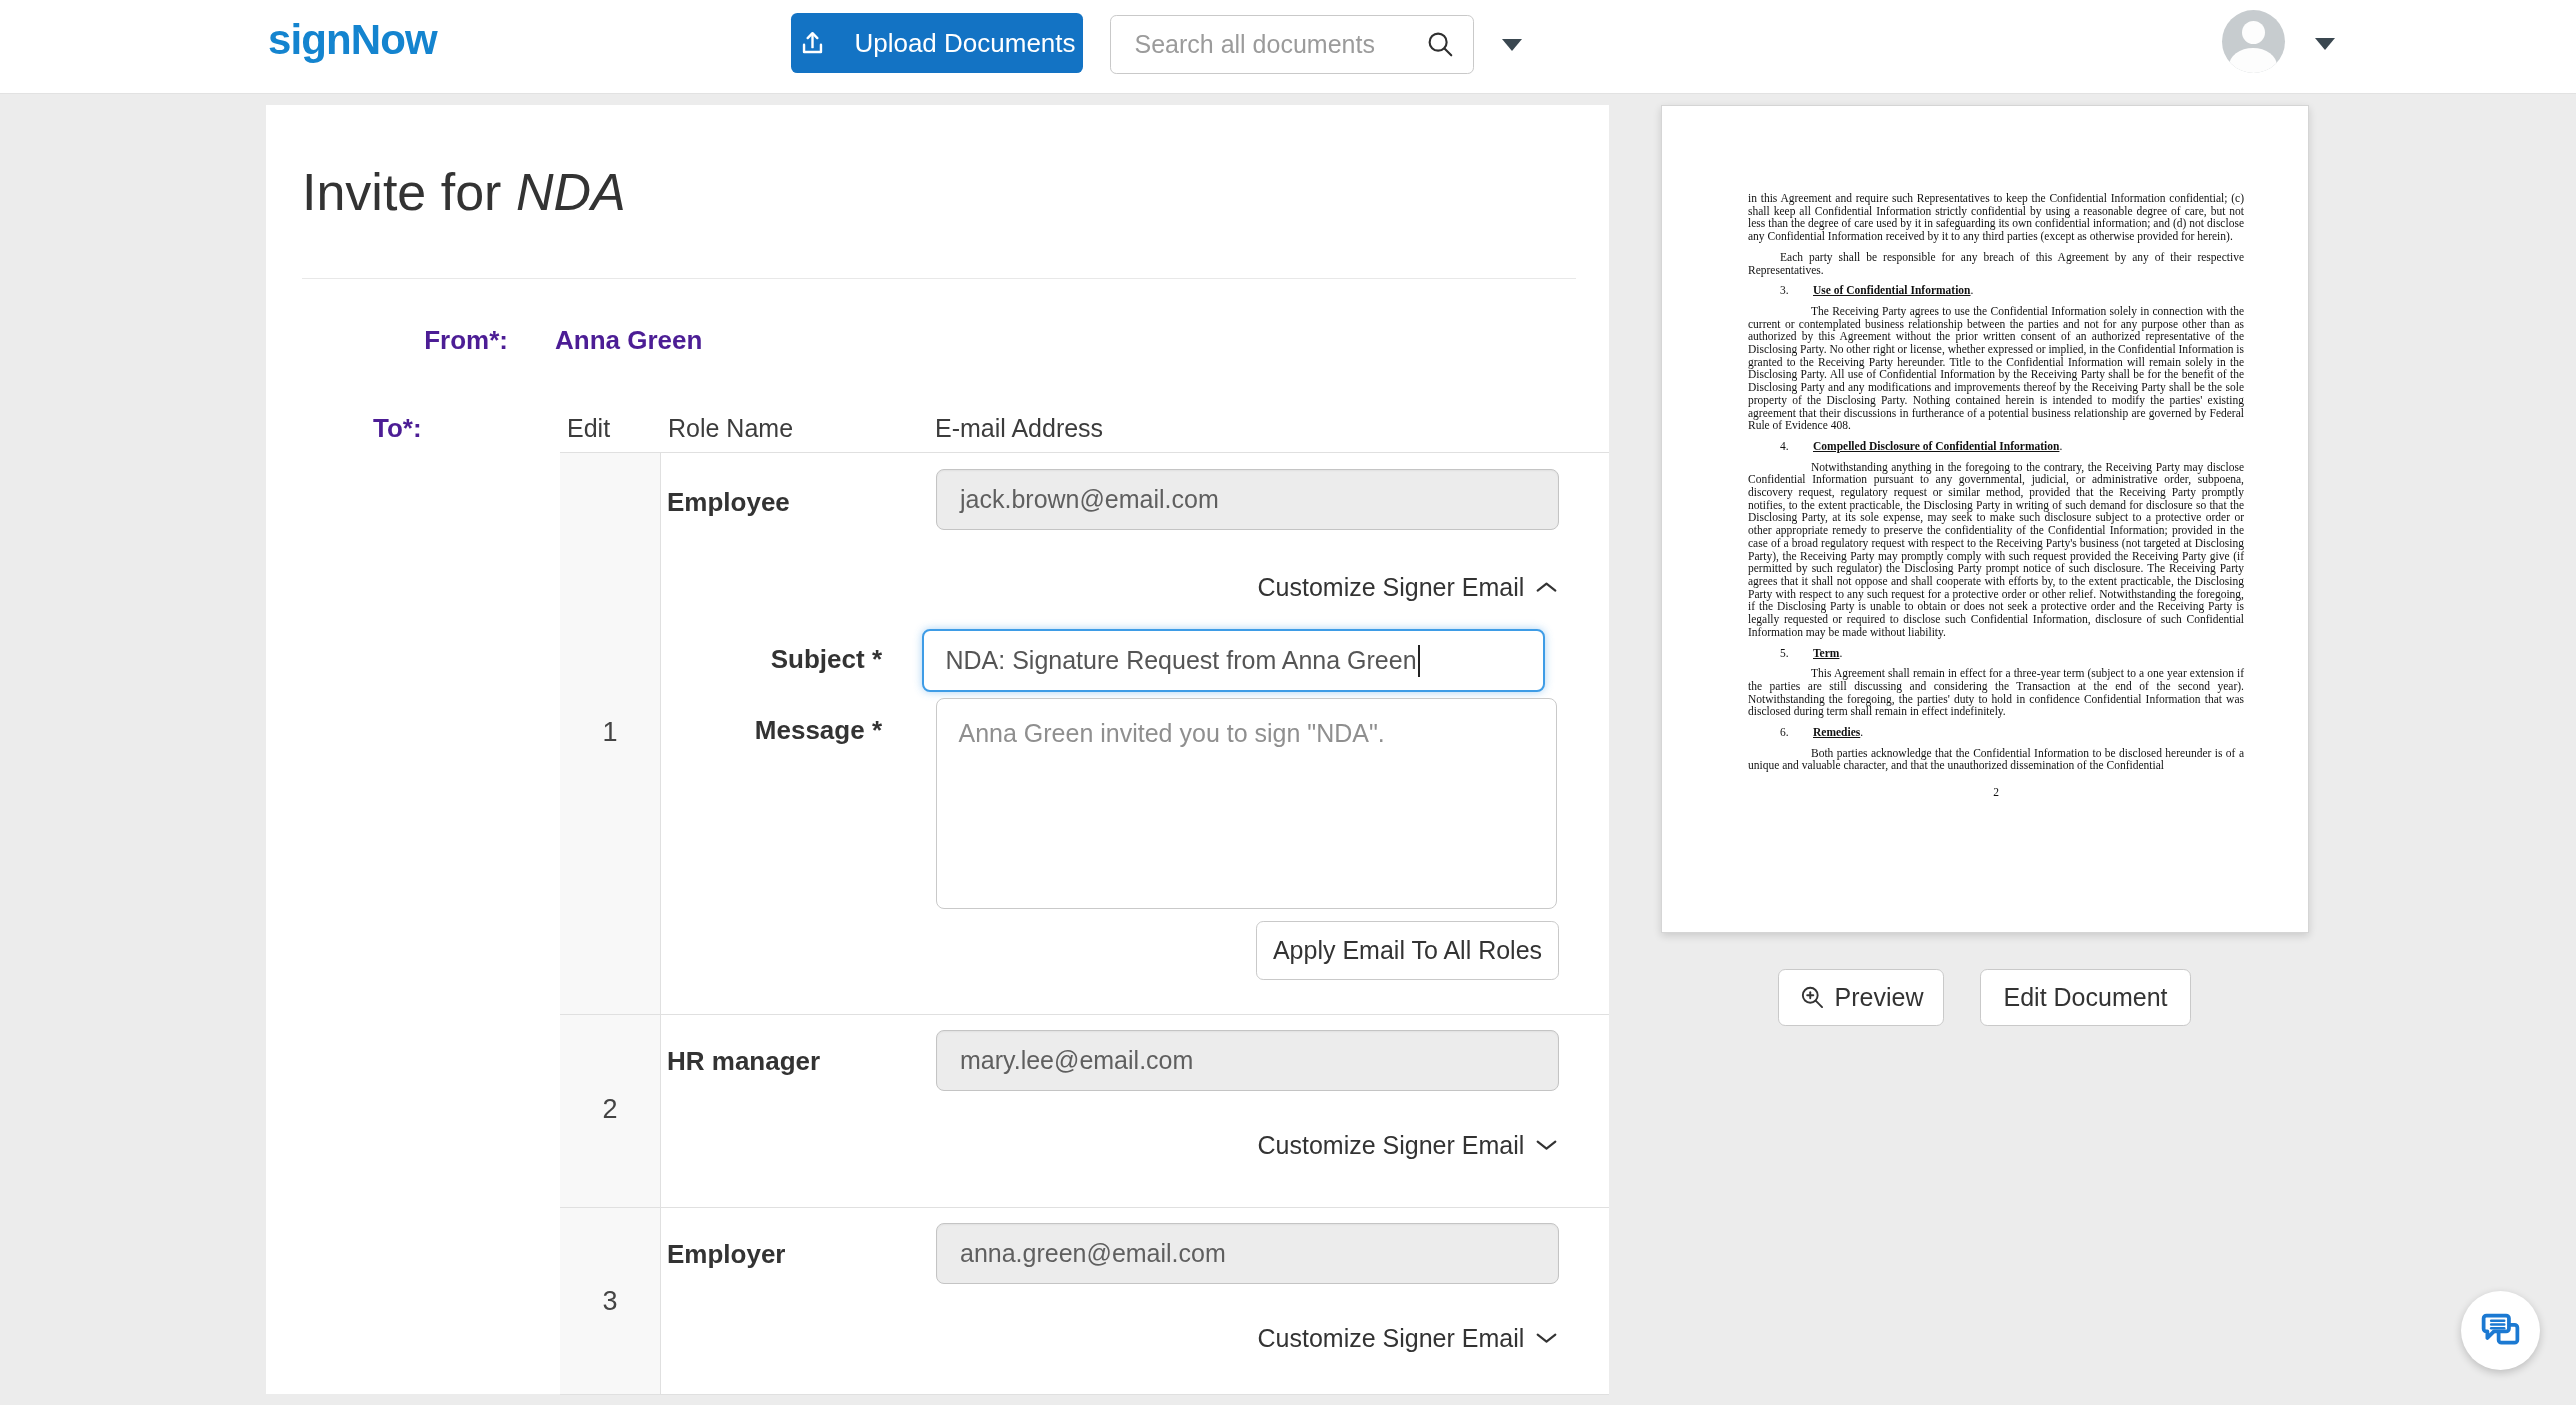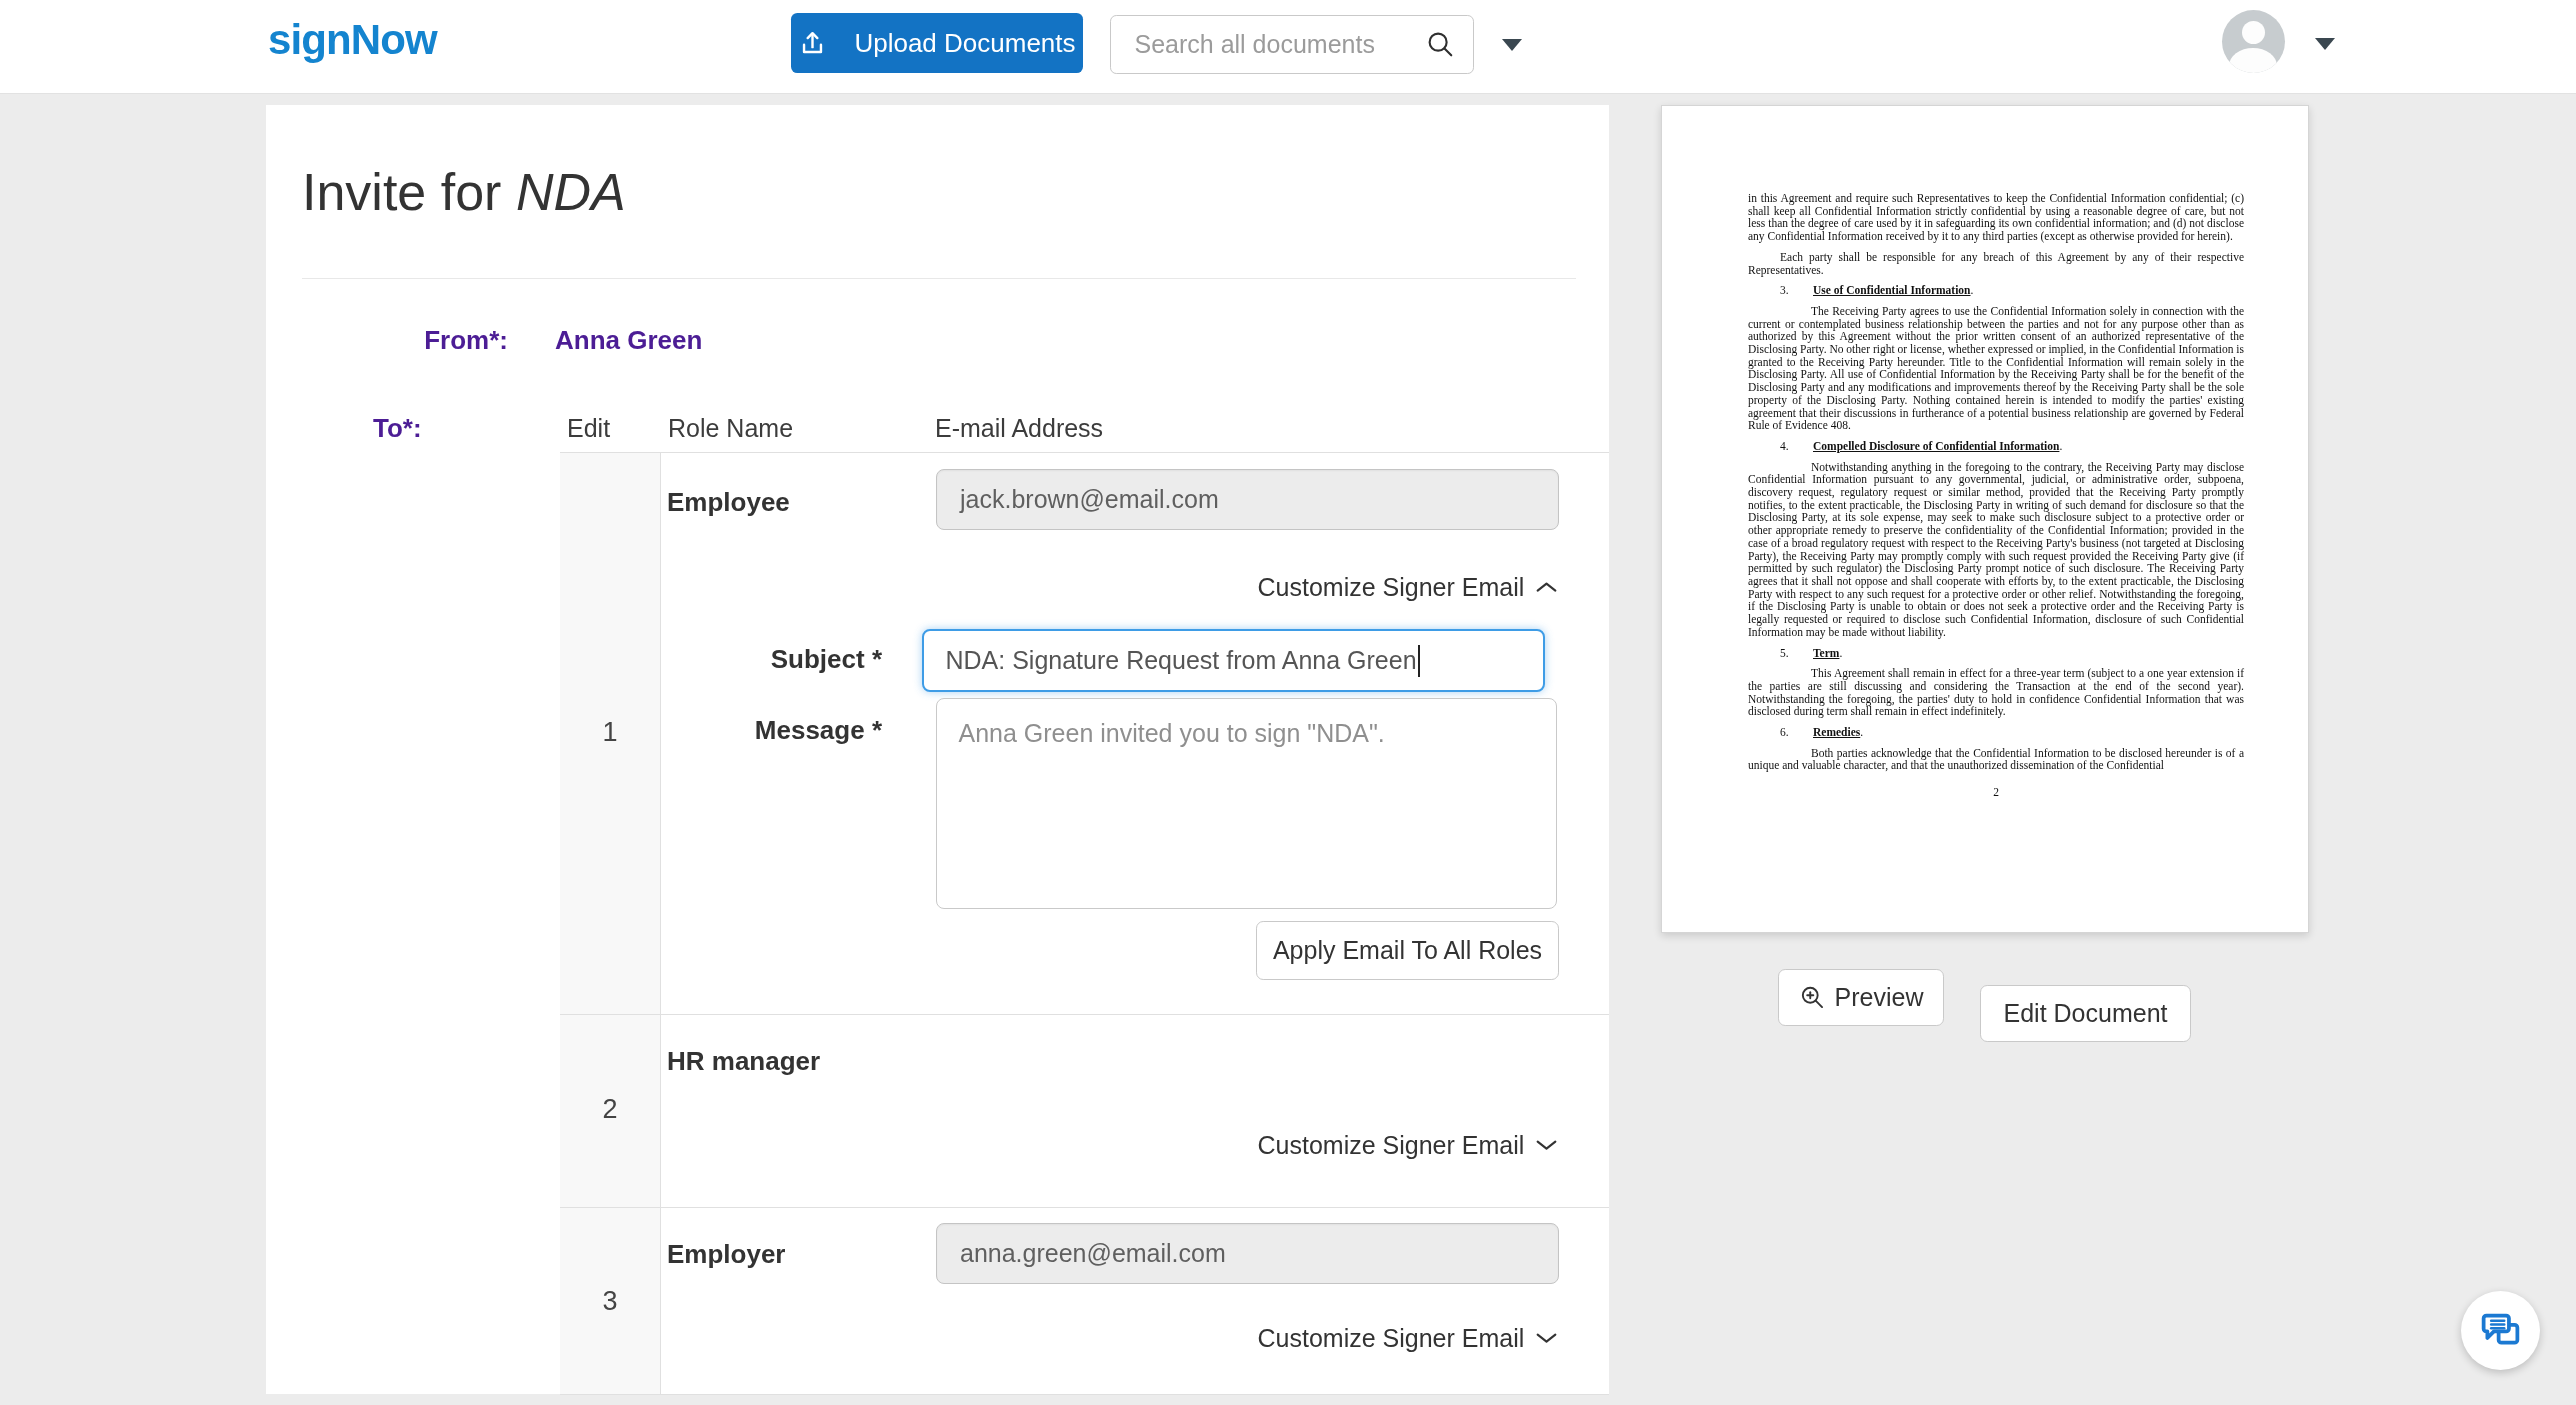--- a/index.html
+++ b/index.html
@@ -55,21 +55,21 @@
   .doccontent{position:absolute;left:86px;top:86px;width:496px;font-family:"Liberation Serif","DejaVu Serif",serif;
       font-size:11.5px;line-height:12.7px;color:#111;text-align:justify;}
   .doccontent p{margin:0 0 8px 0;}
   .doccontent p.ind{text-indent:63px;}
   .doccontent p.ind-sm{text-indent:32px;}
   .doc-h{margin:0 0 8px 0;padding-left:32px;font-size:11.5px;}
   .doc-h .num{display:inline-block;width:33px;}
   .doc-h .ht{font-weight:700;text-decoration:underline;}
   .pagenum{text-align:center;margin-top:14.3px;}
   .preview-btn{position:absolute;left:1778px;top:969px;width:166px;height:57px;gap:9px;}
-  .edit-btn{position:absolute;left:1980px;top:969px;width:211px;height:57px;margin-top:16px;}
+  .edit-btn{position:absolute;left:1980px;top:969px;width:211px;height:57px;}
 
   .chat-fab{position:absolute;left:2461px;top:1291px;width:79px;height:79px;border-radius:50%;background:#fff;
       box-shadow:0 2.7px 9px rgba(0,0,0,0.20);display:flex;align-items:center;justify-content:center;cursor:pointer;}
 </style>
 </head>
 <body>
 
 <div id="app">
 
   <div class="header">
@@ -143,20 +143,21 @@
       <span>NDA: Signature Request from Anna Green</span>
         <span class="caretbar"></span>
     </div>
 
     <div class="fieldlbl" style="left:258px;top:610px;">Message *</div>
     <textarea class="message" style="">Anna Green invited you to sign "NDA".</textarea>
 
     <div class="btn apply-btn">Apply Email To All Roles</div>
 
     <div class="rolelbl" style="top:941px;">HR manager</div>
+    <div class="emailfield" style="top:925px;">mary.lee@email.com</div>
     <div class="customize" style="top:1027px;">
       <span>Customize Signer Email</span>
       <span style="display:flex;">
         <svg width="23" height="14.3" viewBox="0 0 26 16" fill="none" stroke="#333" stroke-width="2.4" stroke-linecap="round" stroke-linejoin="round">
             <polyline points="3,4 13,12 23,4"></polyline>
           </svg>
       </span>
     </div>
 
     <div class="rolelbl" style="top:1134px;">Employer</div>

